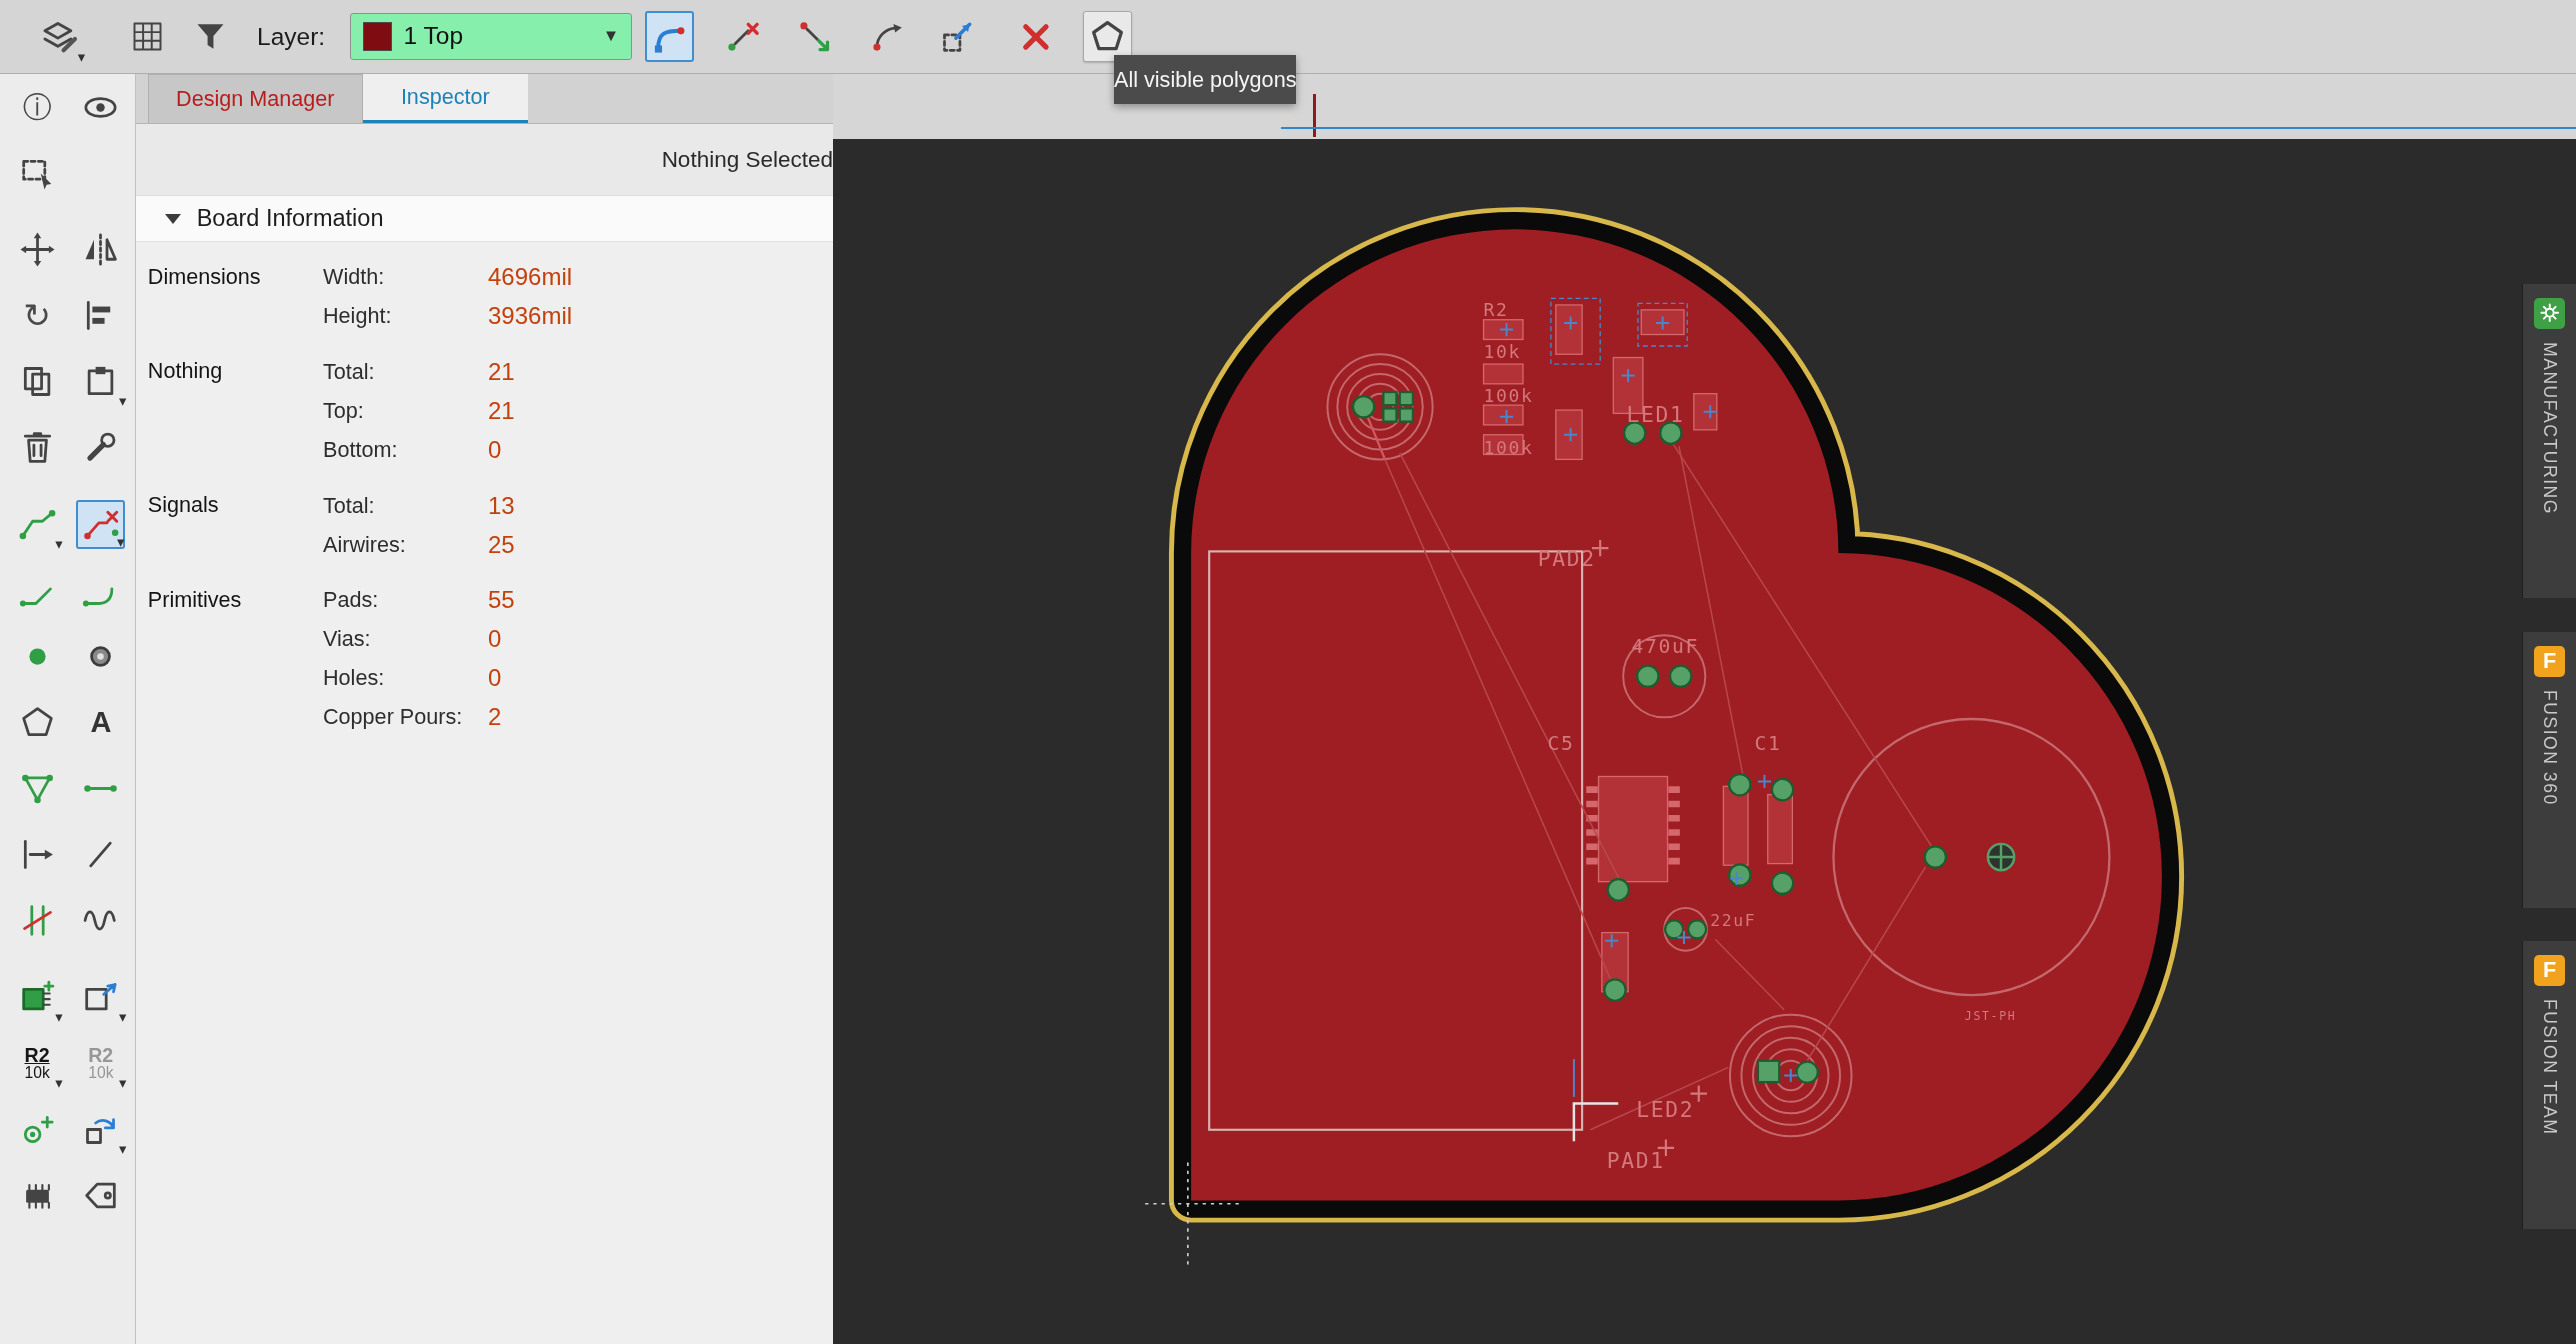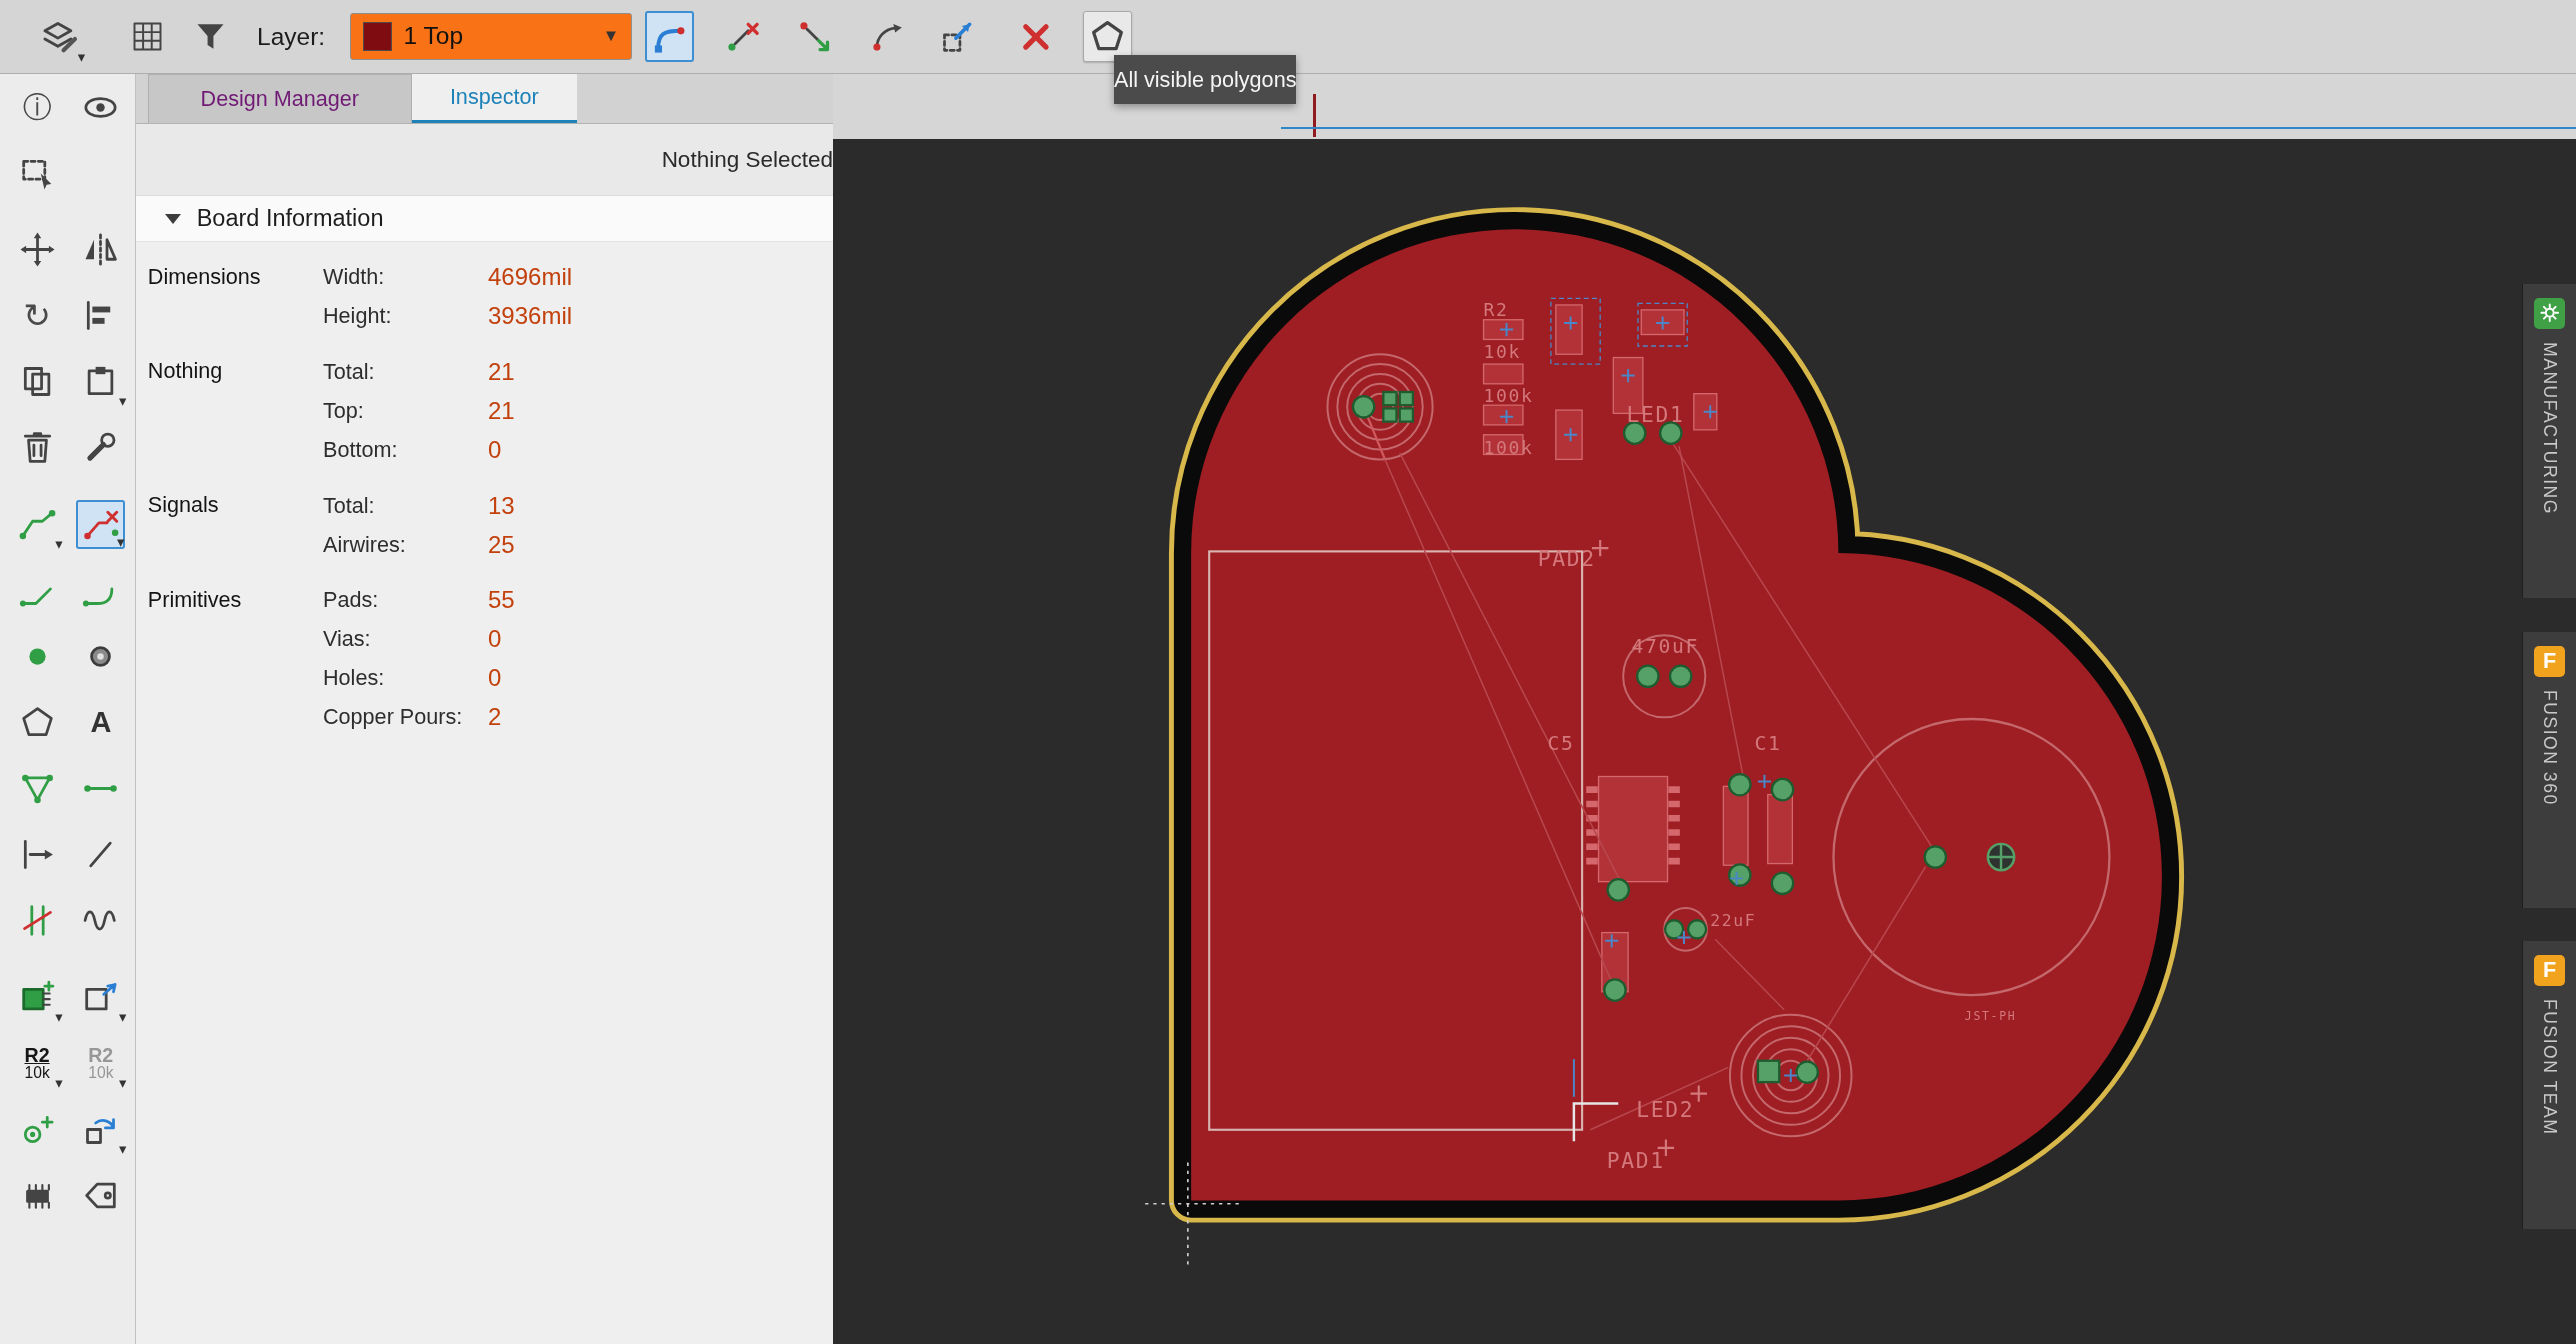--- a/index.html
+++ b/index.html
@@ -6,21 +6,21 @@
 html,body{width:2576px;height:1345px}
 body{font-family:"Liberation Sans",sans-serif;background:#d6d6d6;overflow:hidden}
 #app{position:relative;width:2576px;height:1345px;background:#d6d6d6}
 
 
 #toolbar{position:absolute;left:0;top:0;width:2576px;height:74px;background:var(--toolbar-bg);border-bottom:1px solid #aeaeae;z-index:10}
 .tbtn{position:absolute;top:10.8px;width:49px;height:51px;display:flex;align-items:center;justify-content:center;border-radius:2.9px}
 .tbtn.sel{background:#cfe3f4;border:2px solid #3d8fd1}
 .tbtn.hov{background:#e9e9e9;border:1px solid #a8a8a8;box-shadow:0 1px 2px rgba(0,0,0,.2)}
 #layer-label{position:absolute;left:257px;top:22.5px;font-size:24.5px;color:#1c1c1c}
-#layer-select{position:absolute;left:350px;top:12.7px;width:282px;height:47px;background:#f97316;border:1px solid #8f8f8f;border-radius:2.9px;display:flex;align-items:center;padding:0 11.8px;gap:11.8px}
+#layer-select{position:absolute;left:350px;top:12.7px;width:282px;height:47px;background:#86efac;border:1px solid #8f8f8f;border-radius:2.9px;display:flex;align-items:center;padding:0 11.8px;gap:11.8px}
 .swatch{width:29px;height:29px;background:var(--layer-swatch);border:1px solid #4c4c4c}
 #layer-value{font-size:24.5px;color:#111;flex:1}
 .chev{font-size:16.7px;color:#333}
 
 
 svg.i{width:39px;height:39px}
 svg.i path,svg.i line,svg.i rect,svg.i circle,svg.i polyline,svg.i polygon,svg.i ellipse{stroke:#444;fill:none;stroke-width:1.7;stroke-linecap:round;stroke-linejoin:round}
 svg.i .g{stroke:#2f9e44}svg.i .gf{fill:#2f9e44;stroke:none}
 svg.i .r{stroke:#cf2f2f}svg.i .rf{fill:#cf2f2f;stroke:none}
 svg.i .b{stroke:#2a7fd4}svg.i .bf{fill:#2a7fd4;stroke:none}
@@ -36,21 +36,21 @@
 .dd{position:absolute;right:-1px;bottom:-2.9px;font-size:14.7px;color:#333;font-style:normal}
 .vlbl{display:flex;flex-direction:column;line-height:1.05;font-weight:bold}
 .vlbl .nm{font-size:19.6px;color:#161616}
 .vlbl .vl{font-size:15.7px;color:#161616;font-weight:normal}
 .vlbl.gray .nm,.vlbl.gray .vl{color:#979797}
 
 
 #inspector{position:absolute;left:136px;top:74px;width:697px;bottom:0;background:var(--panel-bg);z-index:5}
 #tabbar{height:50px;background:#d2d2d2;border-bottom:1px solid #b3b3b3;display:flex;align-items:stretch;padding-left:11.8px}
 .tab{display:flex;align-items:center;justify-content:center;font-size:21.6px;cursor:default}
-.tab.inactive{width:264px;background:#c7c7c7;border:1px solid #b0b0b0;border-bottom:none;color:#701a75}
+.tab.inactive{width:215px;background:#c7c7c7;border:1px solid #b0b0b0;border-bottom:none;color:#b91c1c}
 .tab.active{width:165px;background:#efefef;color:var(--accent-blue);border-bottom:3.9px solid var(--accent-blue)}
 #nothing{height:71px;line-height:71px;text-align:right;font-size:22.5px;color:#2a2a2a;background:#e9e9e9}
 #bi-header{height:47px;background:#fafafa;border-top:1px solid #ddd;border-bottom:1px solid #e2e2e2;display:flex;align-items:center;padding-left:29px;gap:15.7px;font-size:23.5px;color:#1d1d1d}
 .tri{width:0;height:0;border-left:8.8px solid transparent;border-right:8.8px solid transparent;border-top:10.8px solid #3c3c3c}
 #bi-body{padding-top:15.7px}
 .group{position:relative;margin-bottom:16.7px}
 .glabel{position:absolute;left:11.8px;top:5.9px;font-size:21.6px;color:#141414}
 .prow{height:39px;display:flex;align-items:center}
 .pname{margin-left:187px;width:165px;font-size:21.6px;color:#2d2d2d}
 .pval{font-size:24px;color:#c2410c}

